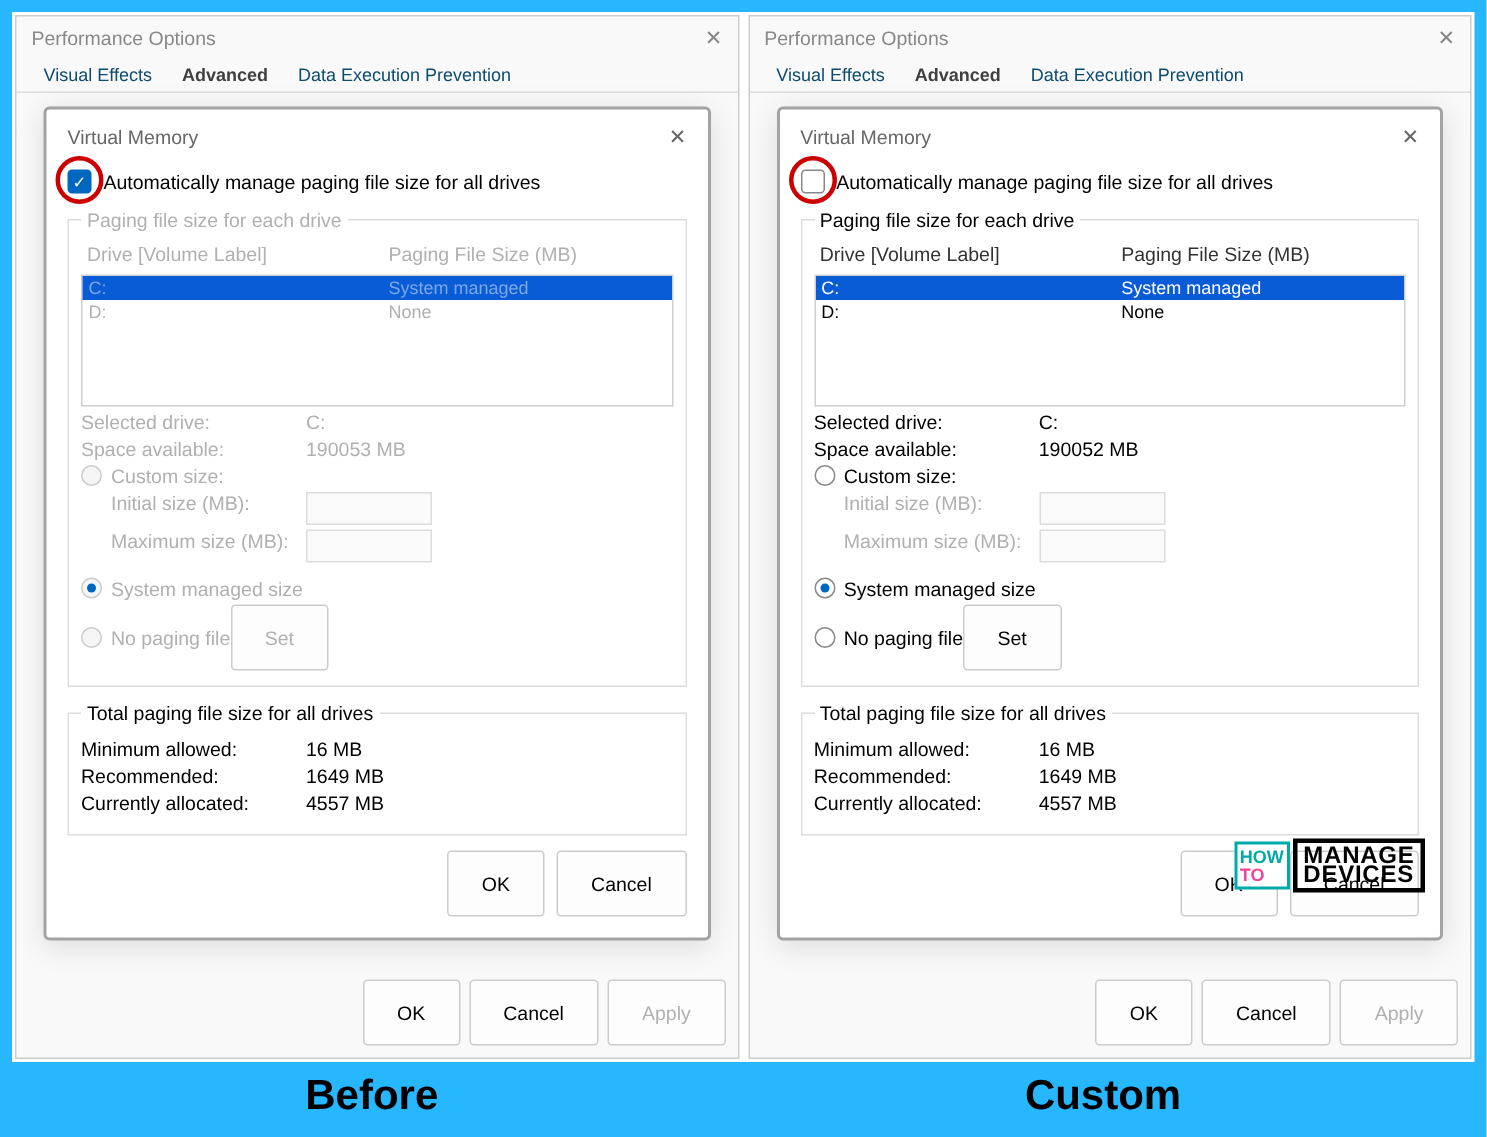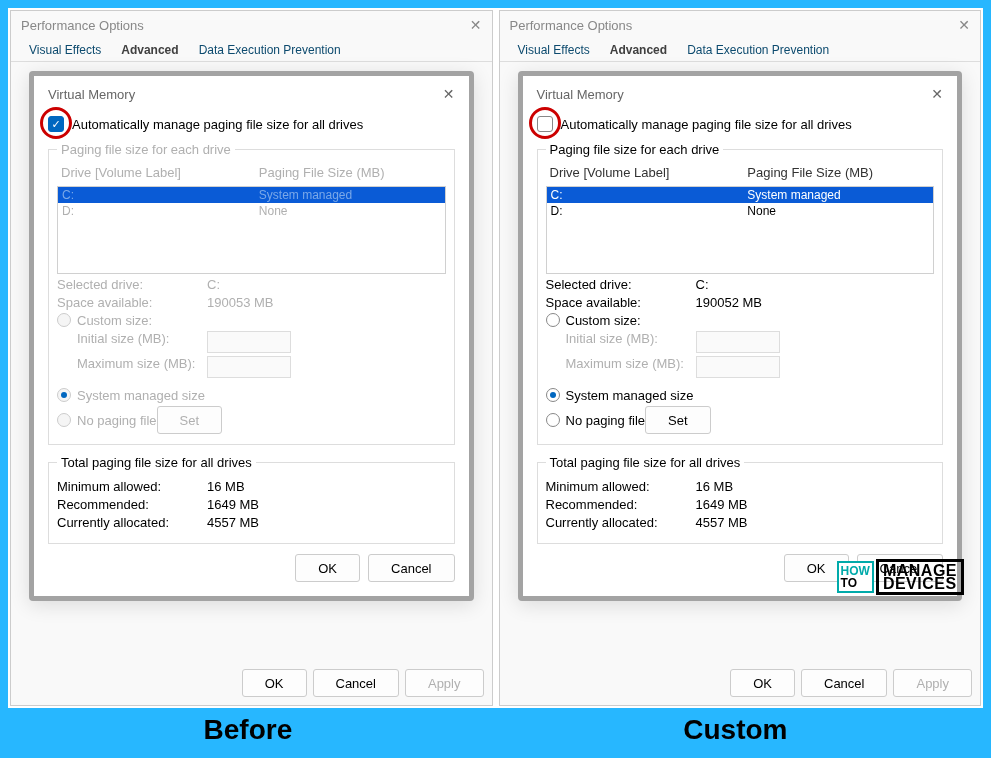--- a/index.html
+++ b/index.html
@@ -44,21 +44,21 @@
   }
   .tabs .tab {
     padding: 4px 10px;
     color: #0c4a6e;
   }
   .tabs .tab.active { font-weight: 600; color: #404040; }
   .vm-dialog {
     position: absolute;
     top: 60px; left: 18px; right: 18px;
     background: #fff;
-    border: 5px solid #a3a3a3;
+    border: 2px solid #a3a3a3;
     border-radius: 4px;
     box-shadow: 0 4px 20px rgba(0,0,0,0.12);
     padding: 10px 14px 14px 14px;
   }
   .vm-title {
     display: flex;
     justify-content: space-between;
     align-items: center;
     color: #666;
     font-size: 13px;
@@ -146,21 +146,21 @@
   .radio.disabled { border-color: #ccc; background: #f5f5f5; }
   .textin {
     width: 84px; height: 22px;
     border: 1px solid #ddd;
     background: #fafafa;
   }
   .btn {
     display: inline-flex;
     align-items: center;
     justify-content: center;
-    height: 28px;
+    height: 44px;
     padding: 0 22px;
     border: 1px solid #ccc;
     border-radius: 3px;
     background: #fdfdfd;
     font-size: 13px;
     cursor: pointer;
   }
   .btn.disabled { color: #b0b0b0; }
   .setrow { display: flex; align-items: center; }
   .totals .kv .k { width: 150px; }
@@ -176,37 +176,37 @@
     justify-content: space-around;
     margin-top: 6px;
   }
   .labels span {
     color: #000000;
     font-weight: bold;
     font-size: 28px;
   }
   .logo {
     position: absolute;
-    right: 16px;
+    right: 30px;
     bottom: 110px;
     display: flex;
     align-items: center;
     font-family: Arial, sans-serif;
   }
   .logo .ht {
     background: #fff;
     color: #0aa;
     font-weight: 900;
     font-size: 12px;
     line-height: 12px;
     padding: 2px 2px;
     border: 2px solid #0aa;
     margin-right: 2px;
   }
-  .logo .ht .to { color: #000000; }
+  .logo .ht .to { color: #ec4899; }
   .logo .md {
     border: 3px solid #000;
     padding: 2px 4px;
     font-weight: 900;
     font-size: 16px;
     line-height: 13px;
     letter-spacing: 0.5px;
   }
 </style>
 </head>

